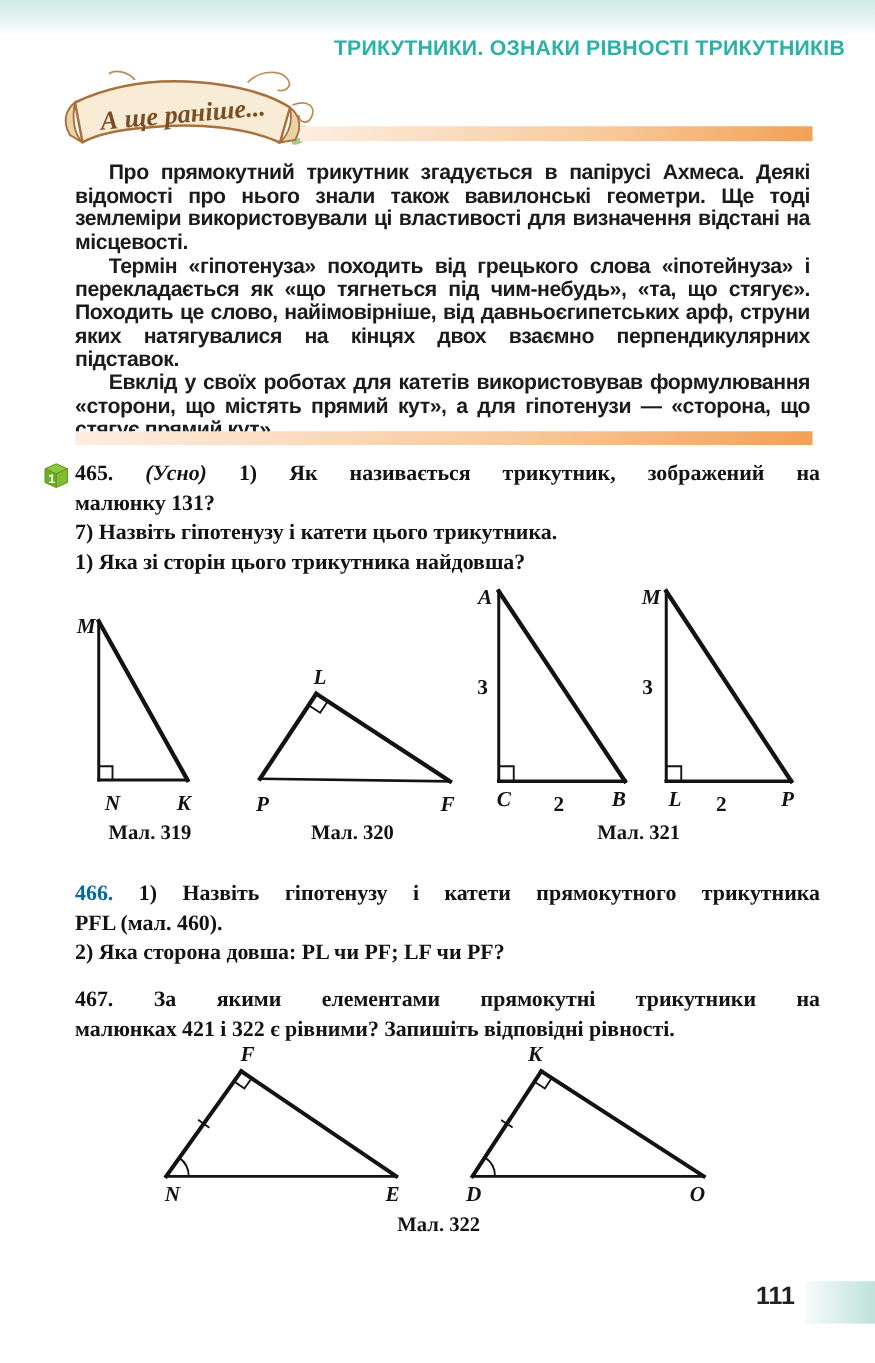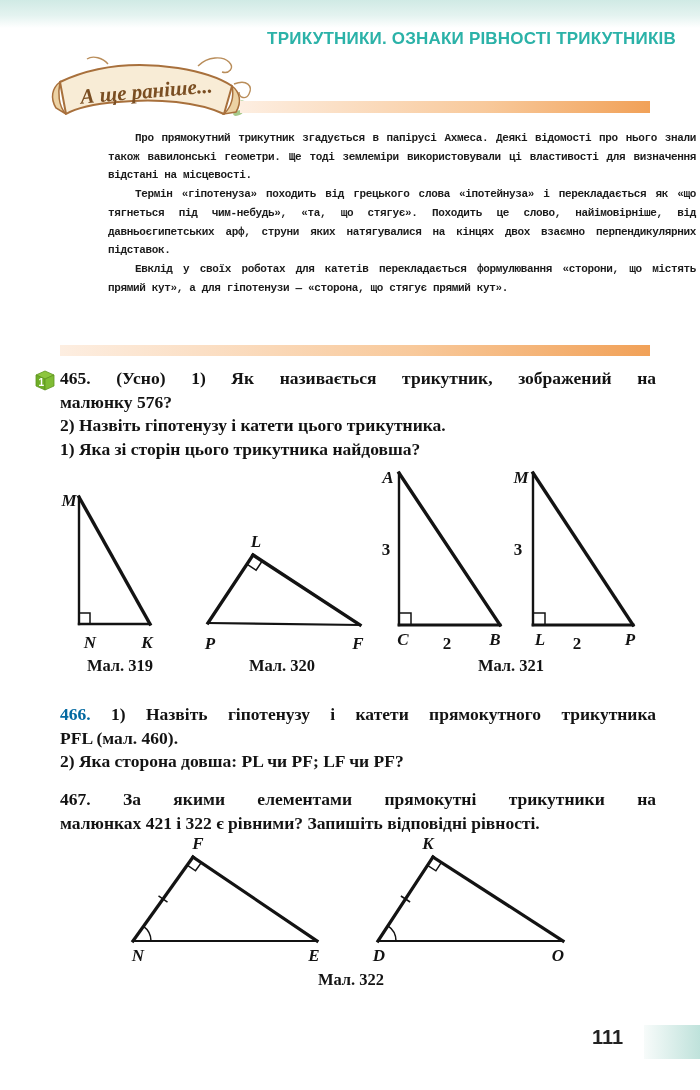--- a/index.html
+++ b/index.html
@@ -24,56 +24,56 @@
   .bar1 {
     position:absolute; left:240px; top:101px; width:410px; height:12px;
     background:linear-gradient(to right,#fdeee1 0%, #f8c99b 60%, #f1a158 100%);
   }
   .bar2 {
     position:absolute; left:60px; top:345px; width:590px; height:11px;
     background:linear-gradient(to right,#fdeee1 0%, #f8c99b 60%, #f1a158 100%);
   }
   .intro {
     position:absolute; left:60px; top:129px; width:588px;
-    font-family:Liberation Mono, monospace; font-weight:700; font-size:11px;
-    letter-spacing:-0.35px; line-height:18.7px; color:#1b1b1b; text-align:justify;margin-left:48px;
+    font-family:Liberation Sans, sans-serif; font-weight:700; font-size:17px;
+    letter-spacing:-0.35px; line-height:18.7px; color:#1b1b1b; text-align:justify;
   }
   .intro p { margin:0; text-indent:27px; }
   .problem {
     position:absolute; left:60px; width:596px;
     font-weight:700; font-size:17.5px; line-height:23.5px; color:#131313;
     text-align:justify;
   }
   .problem p { margin:0; }
   .problem p.jline { text-align-last:justify; }
   #p465 { top:367px; }
   #p466 { top:703px; }
   #p467 { top:788px; }
   .blue { color:#0369a1; }
-  .mode { }
+  .mode { font-style:italic; }
   .var  { }
   .cube { position:absolute; left:-26px; top:2px; }
   .figrow1 { position:absolute; left:40px; top:470px; }
   .figrow2 { position:absolute; left:40px; top:830px; }
   svg .tri { stroke:#131313; fill:none; stroke-linecap:square; }
   svg .mark { stroke:#131313; fill:none; stroke-width:1.5; stroke-linecap:butt; }
   svg .vlabel {
     font-family:"Liberation Serif", serif; font-style:italic; font-weight:700;
     font-size:17px; fill:#131313; text-anchor:middle;
   }
   svg .numlbl {
     font-family:"Liberation Serif", serif; font-weight:700; font-size:17px;
     fill:#131313; text-anchor:middle;
   }
   svg .caption {
     font-family:"Liberation Serif", serif; font-weight:700; font-size:16.5px;
     fill:#131313; text-anchor:middle;
   }
   .page-num {
-    position:absolute; left:592px; top:1026px; width:44px; 
+    position:absolute; left:592px; top:1026px; width:44px; text-align:right;
     font-family:"Liberation Sans", sans-serif; font-weight:700; font-size:20px; color:#222;
   }
   .bottom-band {
     position:absolute; left:644px; top:1025px; width:56px; height:34px;
     background:linear-gradient(to right, rgba(203,229,223,0.15) 0%, #bfe2db 100%);
   }
 </style>
 </head>
 <body>
 
@@ -93,38 +93,38 @@
     <path d="M184,32 C192,38 194,48 188,58 L176,60 C184,52 186,42 184,32 Z" fill="#ecd2a4" stroke="#a8703c" stroke-width="1.5"></path>
     <path d="M12,28 C50,10 90,8 130,14 C155,18 172,24 184,32 L176,60 C150,48 110,44 70,48 C45,50 28,54 18,60 Z" fill="#f8ecd6" stroke="#a8703c" stroke-width="2" stroke-linejoin="round"></path>
     <text class="ribbon-text" x="99" y="44" transform="rotate(-5 99 44)">А ще раніше...</text>
   </svg>
 
   <div class="bar1"></div>
 
   <div class="intro">
     <p>Про прямокутний трикутник згадується в папірусі Ахмеса. Деякі відомості про нього знали також вавилонські геометри. Ще тоді землеміри використовували ці властивості для визначення відстані на місцевості.</p>
     <p>Термін «гіпотенуза» походить від грецького слова «іпотейнуза» і перекладається як «що тягнеться під чим-небудь», «та, що стягує». Походить це слово, найімовірніше, від давньоєгипетських арф, струни яких натягувалися на кінцях двох взаємно перпендикулярних підставок.</p>
-    <p>Евклід у своїх роботах для катетів перекладається формулювання «сторони, що містять прямий кут», а для гіпотенузи — «сторона, що стягує прямий кут».</p>
+    <p>Евклід у своїх роботах для катетів використовував формулювання «сторони, що містять прямий кут», а для гіпотенузи — «сторона, що стягує прямий кут».</p>
   </div>
 
   <div class="bar2"></div>
 
   <div class="problem" id="p465">
     <p class="jline">
       <svg class="cube" width="22" height="22" viewBox="0 0 22 22">
         <polygon points="2,6 11,2 20,6 11,10" fill="#8dc63f" stroke="#5e941f" stroke-width="0.8"></polygon>
         <polygon points="2,6 11,10 11,21 2,17" fill="#6fae27" stroke="#5e941f" stroke-width="0.8"></polygon>
         <polygon points="11,10 20,6 20,17 11,21" fill="#7fbc34" stroke="#5e941f" stroke-width="0.8"></polygon>
         <text x="4.5" y="17" font-family="Liberation Sans, sans-serif" font-size="10" font-weight="bold" fill="#ffffff">1</text>
       </svg><span>465.</span>
       <span class="mode">(Усно)</span>
       <span>1) Як називається трикутник, зображений на</span>
     </p>
-    <p>малюнку 576?</p>
-    <p>2) Назвіть гіпотенузу і катети цього трикутника.</p>
+    <p>малюнку 131?</p>
+    <p>7) Назвіть гіпотенузу і катети цього трикутника.</p>
     <p>1) Яка зі сторін цього трикутника найдовша?</p>
   </div>
 
   <svg class="figrow1" width="620" height="210" viewBox="0 0 620 210">
     <g>
       <line class="tri" x1="39" y1="27" x2="39" y2="154" stroke-width="2.4"></line>
       <line class="tri" x1="39" y1="154" x2="110" y2="154" stroke-width="2.4"></line>
       <line class="tri" x1="39" y1="27" x2="110" y2="154" stroke-width="3.4"></line>
       <polyline class="mark" points="39,143 50,143 50,154"></polyline>
       <text class="vlabel" x="29" y="36">M</text>

